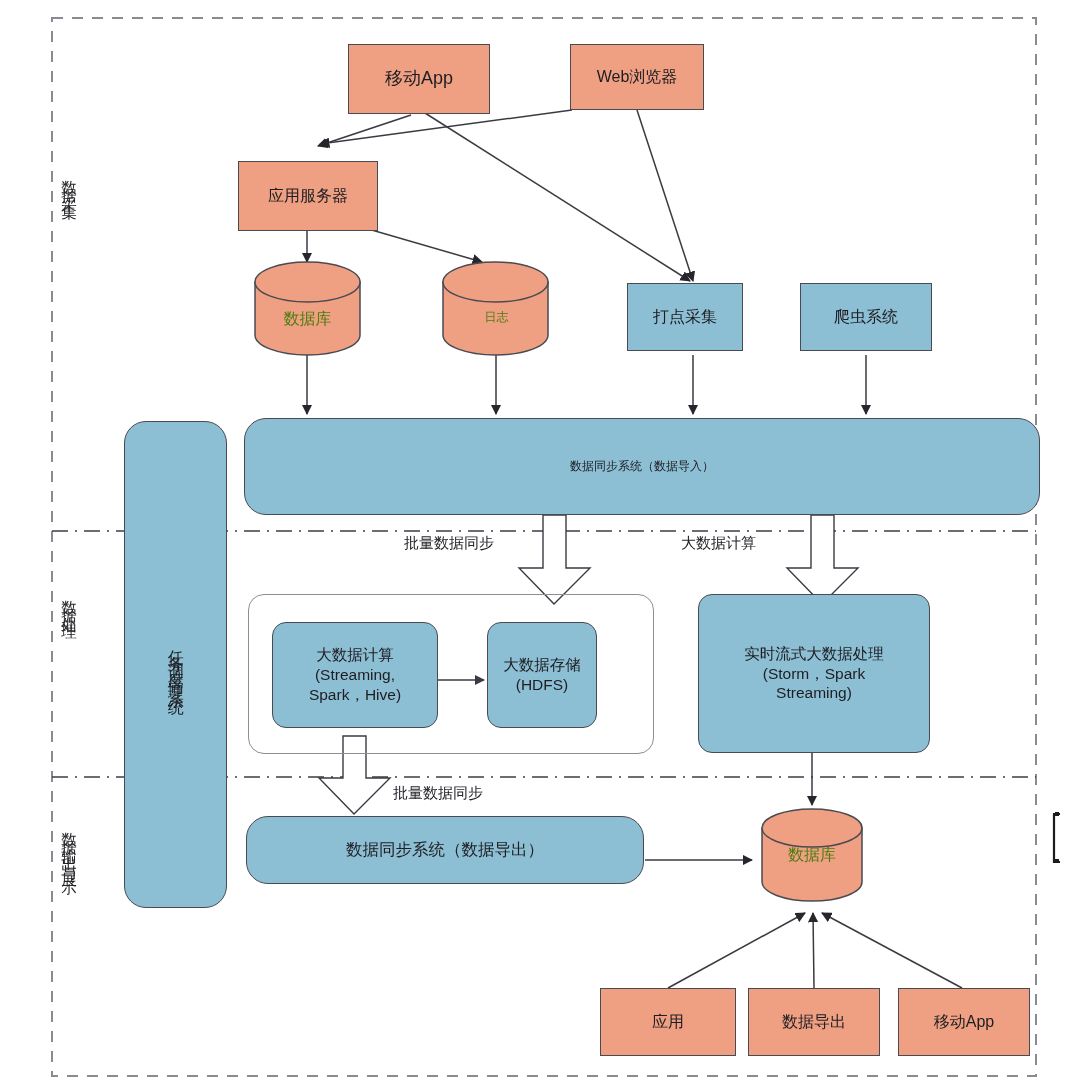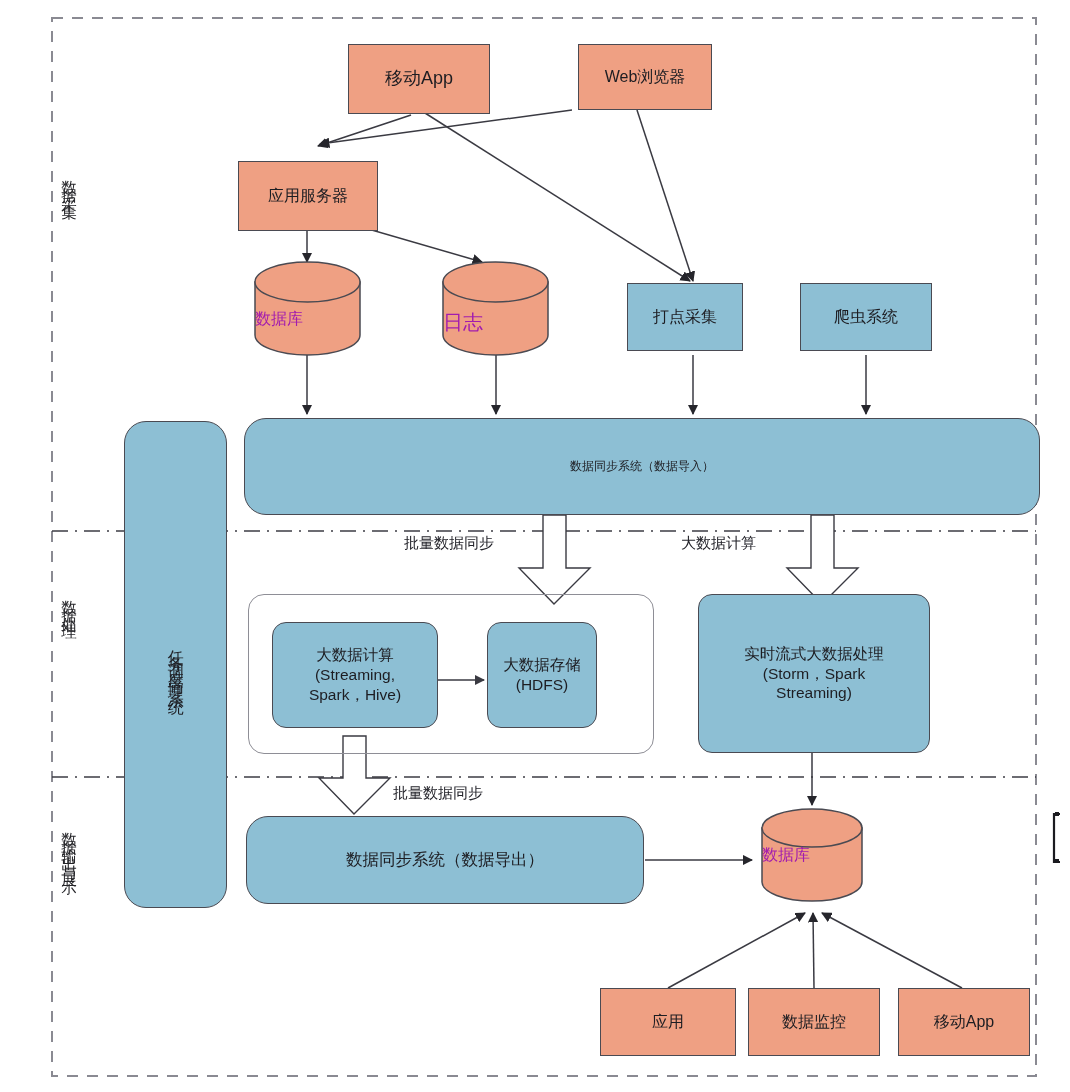--- a/index.html
+++ b/index.html
@@ -11,21 +11,21 @@
         text-align:center;box-sizing:border-box;color:#1d1d22;line-height:1.28;}
   .rect{border:1.4px solid #4a4a52;}
   .orange{background:#efa083;}
   .blue{background:#8dbfd4;}
   .round{border-radius:14px;}
   .round-lg{border-radius:22px;}
   .vtxt{writing-mode:vertical-rl;text-orientation:upright;letter-spacing:7px;}
   .seclabel{position:absolute;writing-mode:vertical-rl;text-orientation:upright;
             letter-spacing:8px;color:#242428;font-size:15.5px;}
   .edgelabel{position:absolute;color:#23232a;font-size:15px;white-space:nowrap;}
-  .cyl-label{position:absolute;width:100%;text-align:left;color:#a21caf;}
+  .cyl-label{position:absolute;width:100%;text-align:center;color:#4d7c0f;}
   .group-box{position:absolute;border:1.4px solid #8e8e96;border-radius:16px;background:transparent;}
 </style>
 </head>
 <body>
 
 <div id="stage">
 
   <svg id="svgroot" viewBox="0 0 1070 1092" xmlns="http://www.w3.org/2000/svg">
     <defs>
       <marker id="arrow" viewBox="0 0 10 10" refX="9" refY="5" markerWidth="7" markerHeight="7" orient="auto-start-reverse">
@@ -94,27 +94,27 @@
       <rect x="1055" y="859" width="4" height="4" fill="#1b1b20"></rect>
     </g>
   </svg>
 
   <div class="seclabel" style="left:58px;top:168px;">数据采集</div>
   <div class="seclabel" style="left:58px;top:588px;">数据处理</div>
   <div class="seclabel" style="left:58px;top:820px;">数据输出与展示</div>
 
   <div class="node rect orange" style="left:348px;top:44px;width:142px;height:70px;font-size:18px;">移动App</div>
 
-  <div class="node rect orange" style="left:570px;top:44px;width:134px;height:66px;font-size:16px;margin-left:8px;">Web浏览器</div>
+  <div class="node rect orange" style="left:570px;top:44px;width:134px;height:66px;font-size:16px;">Web浏览器</div>
 
   <div class="node rect orange" style="left:238px;top:145px;width:140px;height:70px;font-size:16px;margin-top:16px;">应用服务器</div>
 
   <div class="cyl-label" style="left:255px;top:309px;width:105px;font-size:16px;">数据库</div>
 
-  <div class="cyl-label" style="left:443px;top:309px;width:107px;font-size:20px;">日志</div>
+  <div class="cyl-label" style="left:443px;top:309px;width:107px;font-size:12px;">日志</div>
 
   <div class="node rect blue" style="left:627px;top:283px;width:116px;height:68px;font-size:16px;">打点采集</div>
 
   <div class="node rect blue" style="left:800px;top:283px;width:132px;height:68px;font-size:16px;">爬虫系统</div>
 
   <div class="node rect blue round-lg" style="left:244px;top:418px;width:796px;height:97px;font-size:12px;">数据同步系统（数据导入）</div>
 
   <div class="node rect blue round-lg vtxt" style="left:124px;top:421px;width:103px;height:487px;font-size:16px;">任务调度管理系统</div>
 
   <div class="group-box" style="left:248px;top:594px;width:404px;height:158px;"></div>
@@ -123,27 +123,27 @@
 (Streaming,
 Spark，Hive)</div>
 
   <div class="node rect blue round" style="left:487px;top:622px;width:110px;height:106px;font-size:15.5px;white-space:pre-line;">大数据存储
 (HDFS)</div>
 
   <div class="node rect blue round" style="left:698px;top:594px;width:232px;height:159px;font-size:15.5px;white-space:pre-line;">实时流式大数据处理
 (Storm，Spark
 Streaming)</div>
 
-  <div class="node rect blue round-lg" style="left:246px;top:816px;width:398px;height:88px;font-size:16.5px;">数据同步系统（数据导出）</div>
+  <div class="node rect blue round-lg" style="left:246px;top:816px;width:398px;height:68px;font-size:16.5px;">数据同步系统（数据导出）</div>
 
   <div class="cyl-label" style="left:762px;top:845px;width:100px;font-size:16px;">数据库</div>
 
   <div class="node rect orange" style="left:600px;top:988px;width:136px;height:68px;font-size:16px;">应用</div>
 
-  <div class="node rect orange" style="left:748px;top:988px;width:132px;height:68px;font-size:16px;">数据监控</div>
+  <div class="node rect orange" style="left:748px;top:988px;width:132px;height:68px;font-size:16px;">数据导出</div>
 
   <div class="node rect orange" style="left:898px;top:988px;width:132px;height:68px;font-size:16px;">移动App</div>
 
   <div class="edgelabel" style="left:404px;top:534px;">批量数据同步</div>
   <div class="edgelabel" style="left:681px;top:534px;">大数据计算</div>
   <div class="edgelabel" style="left:393px;top:784px;">批量数据同步</div>
 
 </div>
 
 </body></html>

